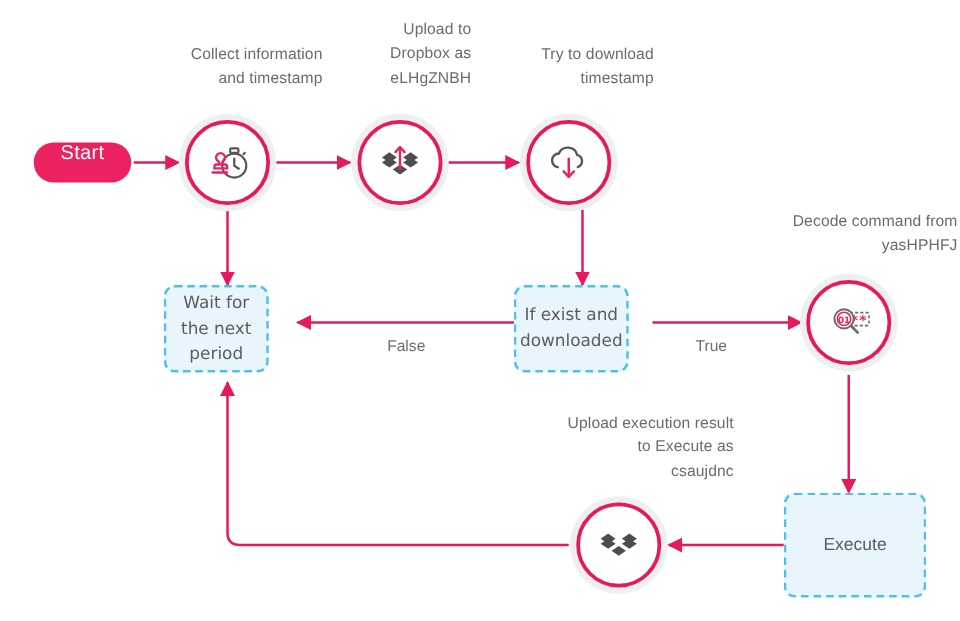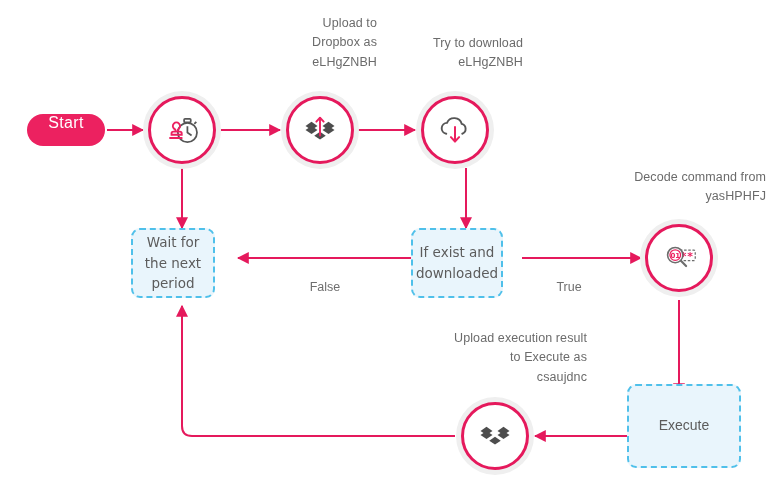--- a/index.html
+++ b/index.html
@@ -94,21 +94,20 @@
     white-space: pre-line;
   }
 
   
   .edge-label {
     position: absolute;
     color: #6f6f6f;
     font-size: 12.5px;
     font-family: "Liberation Sans Narrow", "Liberation Sans", sans-serif;
     text-align: center;
-    margin-top: 10px;
   }
 </style>
 </head>
 <body>
 
 <div id="stage">
 
   <svg id="wires" viewBox="0 0 768 497" xmlns="http://www.w3.org/2000/svg">
     <defs>
       <marker id="arrow" viewBox="0 0 10 10" refX="9" refY="5" markerWidth="6" markerHeight="6" orient="auto-start-reverse">
@@ -136,27 +135,29 @@
       <path d="M 627 436 L 535 436"></path>
 
       <path d="M 455 436 L 192 436 Q 182 436 182 426 L 182 306"></path>
     </g>
   </svg>
 
   <div class="start-pill">
     <span>Start</span>
   </div>
 
+  <div class="caption" style="left:108px; top:34px; width:150px;">Collect information
+and timestamp</div>
 
   <div class="caption" style="left:273px; top:14px; width:104px;">Upload to
 Dropbox as
 eLHgZNBH</div>
 
   <div class="caption" style="left:393px; top:34px; width:130px;">Try to download
-eLHgZNBH</div>
+timestamp</div>
 
   <div class="caption" style="left:590px; top:168px; width:176px;">Decode command from
 yasHPHFJ</div>
 
   <div class="caption" style="left:407px; top:329px; width:180px;">Upload execution result
 to Execute as
 csaujdnc</div>
 
   <div class="circle-node" style="left:148px; top:96px;">
     <svg class="glyph" viewBox="0 0 48 48" xmlns="http://www.w3.org/2000/svg">
@@ -231,21 +232,21 @@
   </div>
 
   <div class="proc-box" style="left:131px; top:228px; width:84px; height:70px;">
     <span>Wait for the next period</span>
   </div>
 
   <div class="proc-box" style="left:411px; top:228px; width:92px; height:70px;">
     <span>If exist and downloaded</span>
   </div>
 
-  <div class="proc-box condensed" style="left:627px; top:384px; width:114px; height:84px;">
+  <div class="proc-box condensed" style="left:627px; top:394px; width:114px; height:84px;">
     <span>Execute</span>
   </div>
 
   <div class="edge-label" style="left:290px; top:270px; width:70px;">False</div>
 
   <div class="edge-label" style="left:534px; top:270px; width:70px;">True</div>
 
 </div>
 
 </body></html>

